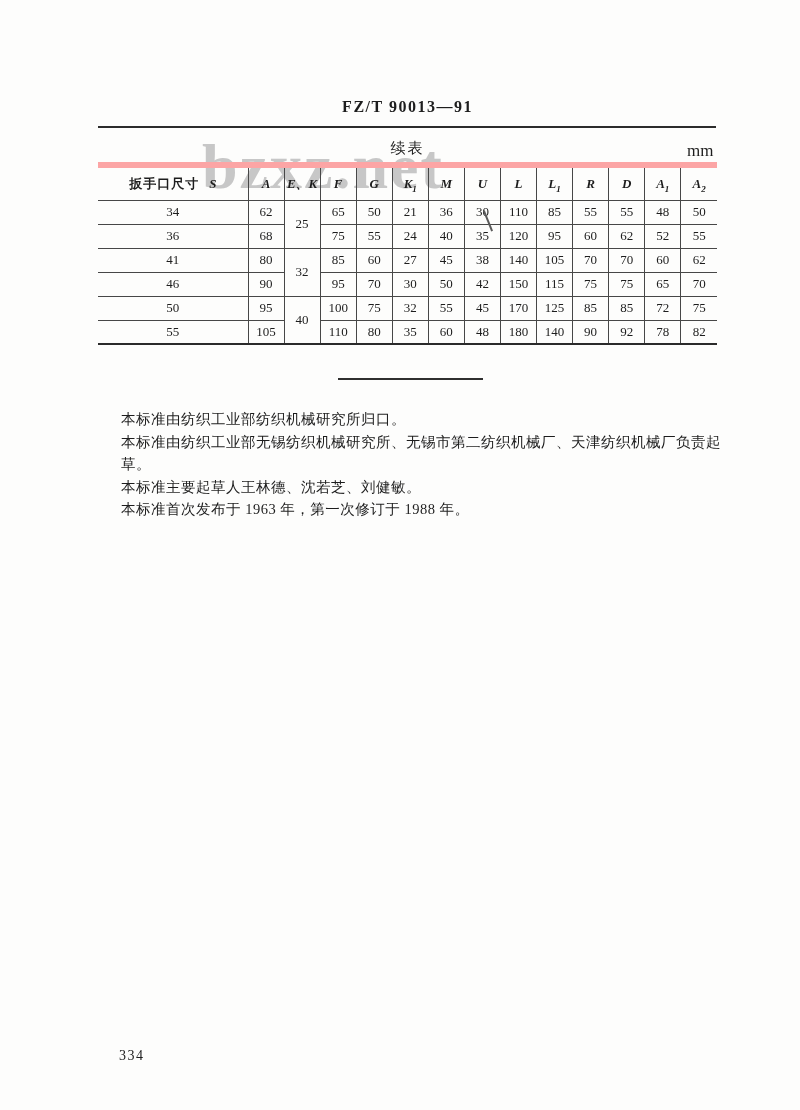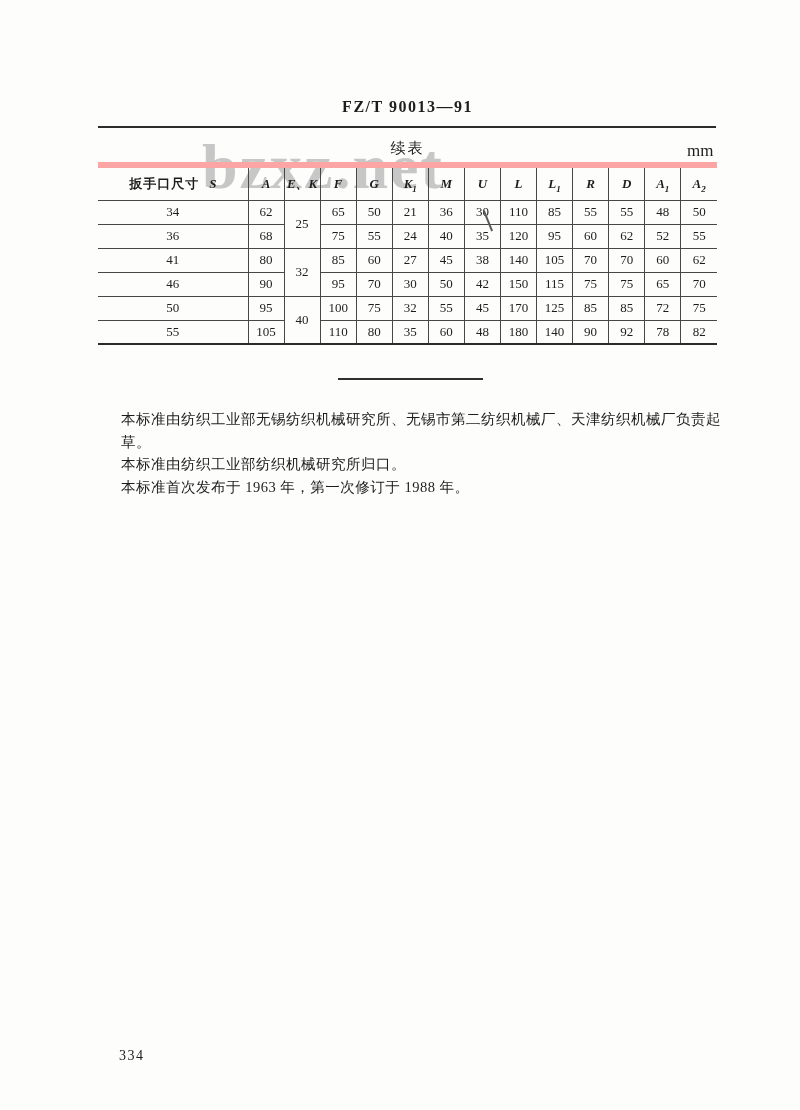--- a/index.html
+++ b/index.html
@@ -274,18 +274,19 @@
     <td>82</td>
   </tr>
 </tbody>
   </table>
 
 <div class="scan-artifact"></div>
 
 <div class="mid-divider"></div>
 
 <div class="notes">
+  <div class="note-line">本标准由纺织工业部纺织机械研究所归口。</div>
   <div class="note-line">本标准由纺织工业部无锡纺织机械研究所、无锡市第二纺织机械厂、天津纺织机械厂负责起草。</div>
-  <div class="note-line">本标准由纺织工业部纺织机械研究所归口。</div>
+  <div class="note-line">本标准主要起草人王林德、沈若芝、刘健敏。</div>
   <div class="note-line">本标准首次发布于 1963 年，第一次修订于 1988 年。</div>
 </div>
 
 <div class="page-number">334</div>
 
 </body></html>

